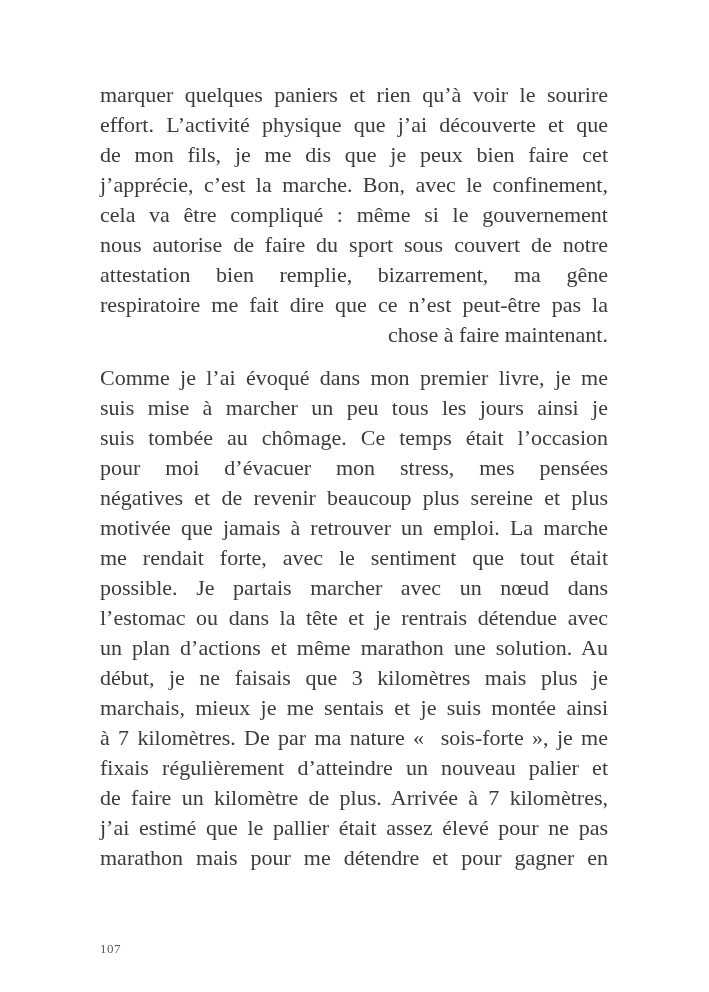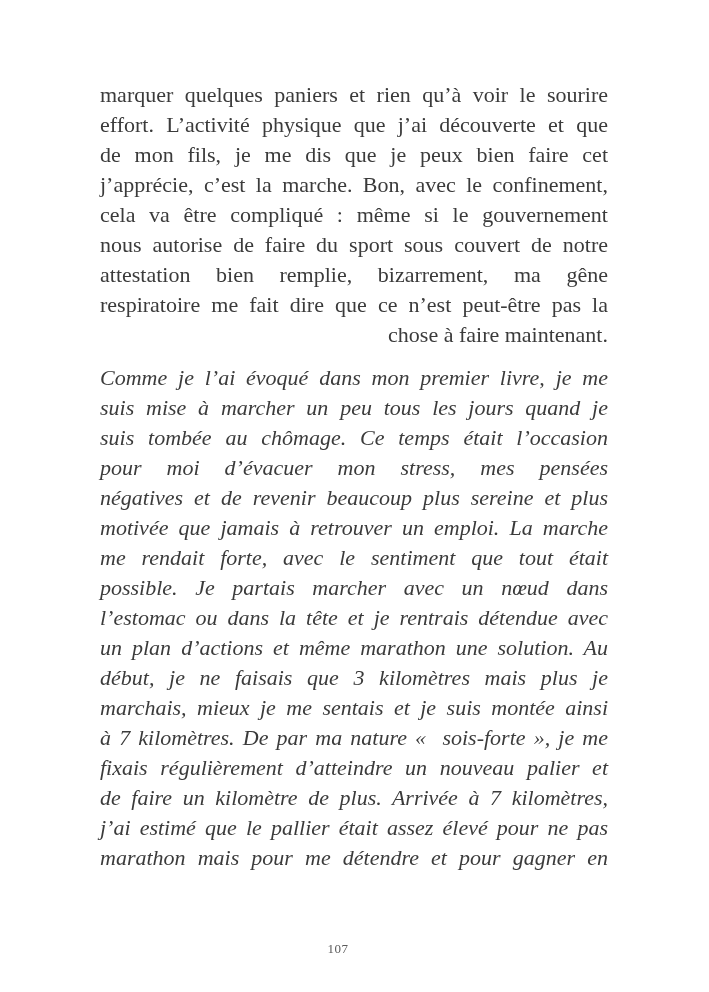--- a/index.html
+++ b/index.html
@@ -26,35 +26,33 @@
     font-family: "Liberation Serif", "DejaVu Serif", serif;
     font-size: 22px;
     line-height: 30px;
     color: var(--text-color, #3b3b3b);
   }
   .paragraph {
     margin: 0 0 13px 0;
   }
   .paragraph:last-child {
     margin-bottom: 12px;
-    font-style: italic;
   }
   .jline {
     text-align: justify;
     text-align-last: justify;
   }
   .endline {
     text-align: right;
   }
   .footer {
     position: absolute;
-    left: 84px;
+    left: 100px;
     top: 939px;
     width: 508px;
-    text-align: center;
   }
   .page-number {
     font-family: "Liberation Serif", "DejaVu Serif", serif;
     font-size: 13px;
     letter-spacing: 0.5px;
     color: var(--page-number-color, #5a5a5a);
   }
 </style>
 </head>
 <body>
@@ -70,21 +68,21 @@
       <div class="jline">j’apprécie, c’est la marche. Bon, avec le confinement,</div>
       <div class="jline">cela va être compliqué&nbsp;: même si le gouvernement</div>
       <div class="jline">nous autorise de faire du sport sous couvert de notre</div>
       <div class="jline">attestation bien remplie, bizarrement, ma gêne</div>
       <div class="jline">respiratoire me fait dire que ce n’est peut-être pas la</div>
       <div class="endline">chose à faire maintenant.</div>
     </div>
 
     <div class="paragraph">
       <div class="jline">Comme je l’ai évoqué dans mon premier livre, je me</div>
-      <div class="jline">suis mise à marcher un peu tous les jours quand je</div>
+      <div class="jline">suis mise à marcher un peu tous les jours ainsi je</div>
       <div class="jline">suis tombée au chômage. Ce temps était l’occasion</div>
       <div class="jline">pour moi d’évacuer mon stress, mes pensées</div>
       <div class="jline">négatives et de revenir beaucoup plus sereine et plus</div>
       <div class="jline">motivée que jamais à retrouver un emploi. La marche</div>
       <div class="jline">me rendait forte, avec le sentiment que tout était</div>
       <div class="jline">possible. Je partais marcher avec un nœud dans</div>
       <div class="jline">l’estomac ou dans la tête et je rentrais détendue avec</div>
       <div class="jline">un plan d’actions et même marathon une solution. Au</div>
       <div class="jline">début, je ne faisais que 3 kilomètres mais plus je</div>
       <div class="jline">marchais, mieux je me sentais et je suis montée ainsi</div>

